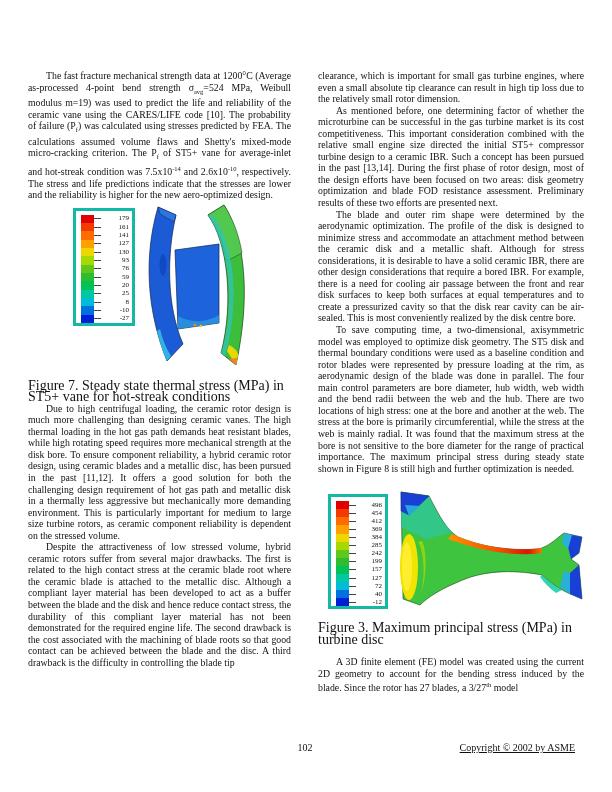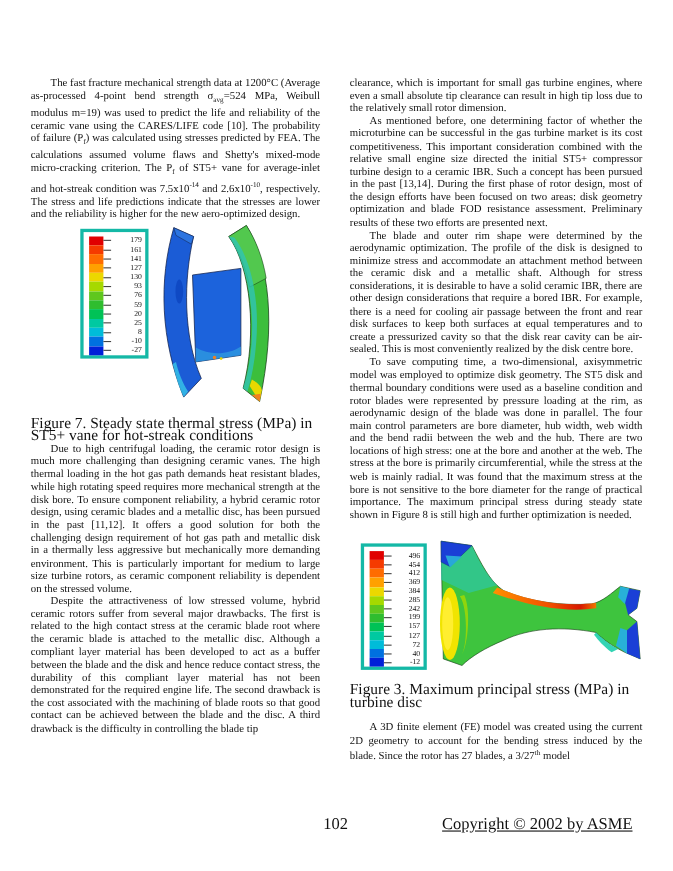--- a/index.html
+++ b/index.html
@@ -23,21 +23,21 @@
   .fig7 .cb-box{left:45px;top:5px;width:62px;height:118px;}
   .fig8 .cb-box{left:10px;top:7px;width:60px;height:115px;}
   .cb-row{display:flex;align-items:center;}
   .fig7 .cb-row{height:8.35px;}
   .fig8 .cb-row{height:8.1px;}
   .cb-cell{width:13px;height:100%;display:inline-block;}
   .cb-tick{width:7px;height:1px;background:#444;display:inline-block;}
   .cb-label{flex:1;text-align:right;font-size:7px;line-height:1;font-family:"Liberation Serif",serif;}
   .vane-svg{position:absolute;left:117px;top:0;}
   .disc-svg{position:absolute;left:78px;top:0;}
-  .footer{position:absolute;left:0;top:742px;width:612px;height:20px;font-size:15px;}
+  .footer{position:absolute;left:0;top:742px;width:612px;height:20px;font-size:10px;}
   .pageno{position:absolute;left:280px;width:50px;text-align:center;}
   .copyright{position:absolute;right:37px;text-decoration:underline;}
 </style>
 </head>
 <body>
 
 <div class="page">
 
   <div class="col left">
     <p class="body indent"><span>The fast fracture mechanical strength data at 1200°C (Average as-processed 4-point bend strength σ</span><sub>avg</sub><span>=524 MPa, Weibull modulus m=19) was used to predict the life and reliability of the ceramic vane using the CARES/LIFE code [10].  The probability of failure (P</span><sub>f</sub><span>) was calculated using stresses predicted by FEA.  The calculations assumed volume flaws and Shetty's mixed-mode micro-cracking criterion.  The P</span><sub>f</sub><span> of ST5+ vane for average-inlet and hot-streak condition was 7.5x10</span><sup>-14</sup><span> and 2.6x10</span><sup>-10</sup><span>, respectively.  The stress and life predictions indicate that the stresses are lower and the reliability is higher for the new aero-optimized design.</span></p>

